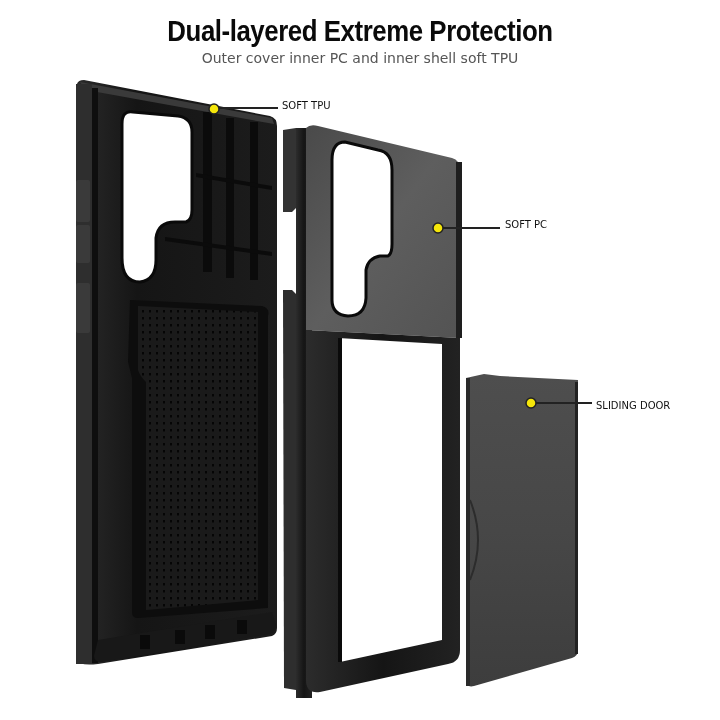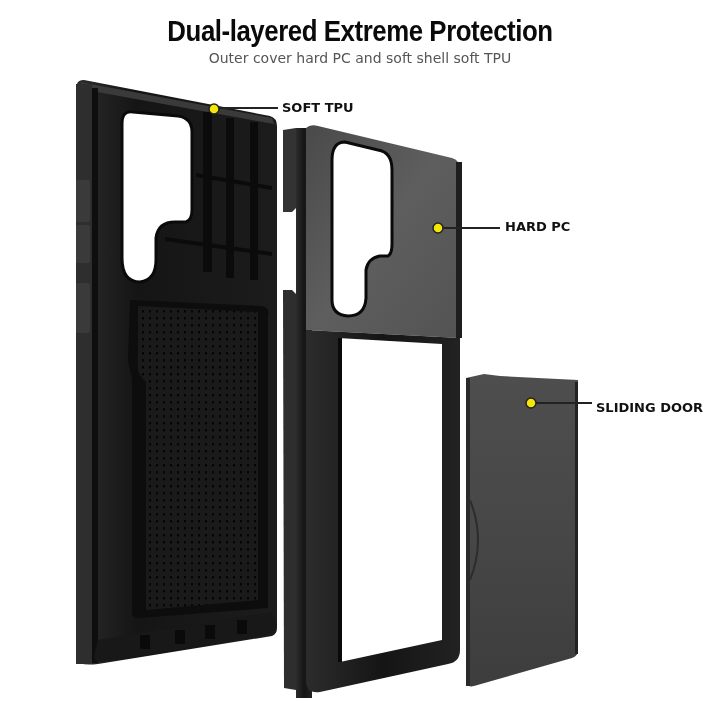--- a/index.html
+++ b/index.html
@@ -8,32 +8,32 @@
     position: absolute; left: 0; top: 14px; width: 720px; text-align: center;
     font-family: "Liberation Sans", sans-serif; font-weight: 700; font-size: 30px;
     letter-spacing: -0.5px; color: #0a0a0a; transform: scaleX(0.86); transform-origin: 360px 0;
   }
   .subtitle {
     position: absolute; left: 0; top: 50px; width: 720px; text-align: center;
     font-family: "DejaVu Sans", sans-serif; font-size: 14px; color: #555555; letter-spacing: 0px;
   }
   .art { position: absolute; left: 0; top: 0; width: 720px; height: 720px; }
   .label {
-    position: absolute; font-family: "DejaVu Sans", sans-serif; font-weight: 700;
-    font-size: 13px; color: #111111; white-space: nowrap;
+    position: absolute; font-family: "DejaVu Sans", sans-serif; font-weight: 400;
+    font-size: 10px; color: #111111; white-space: nowrap;
   }
   .lbl-tpu { left: 282px; top: 100px; }
   .lbl-pc { left: 505px; top: 219px; }
   .lbl-door { left: 596px; top: 400px; }
 </style>
 </head>
 <body>
 
 <div class="title">Dual-layered Extreme Protection</div>
-<div class="subtitle">Outer cover hard PC  and soft shell soft TPU</div>
+<div class="subtitle">Outer cover inner PC  and inner shell soft TPU</div>
 
 <svg class="art" viewBox="0 0 720 720" xmlns="http://www.w3.org/2000/svg">
   <defs>
     <linearGradient id="tpuBody" x1="0" y1="0" x2="1" y2="0">
       <stop offset="0" stop-color="#2a2a2a"></stop>
       <stop offset="0.3" stop-color="#151515"></stop>
       <stop offset="1" stop-color="#1c1c1c"></stop>
     </linearGradient>
     <linearGradient id="pcBody" x1="0" y1="0" x2="1" y2="1">
       <stop offset="0" stop-color="#4a4a4a"></stop>
@@ -126,14 +126,14 @@
     <line x1="439" y1="228" x2="500" y2="228" stroke="#222" stroke-width="2"></line>
     <circle cx="438" cy="228" r="5" fill="#f5e60a" stroke="#222" stroke-width="1.5"></circle>
   </g>
   <g>
     <line x1="532" y1="403" x2="592" y2="403" stroke="#222" stroke-width="2"></line>
     <circle cx="531" cy="403" r="5" fill="#f5e60a" stroke="#222" stroke-width="1.5"></circle>
   </g>
 </svg>
 
 <div class="label lbl-tpu">SOFT TPU</div>
-<div class="label lbl-pc">HARD PC</div>
+<div class="label lbl-pc">SOFT PC</div>
 <div class="label lbl-door">SLIDING DOOR</div>
 
 </body></html>

